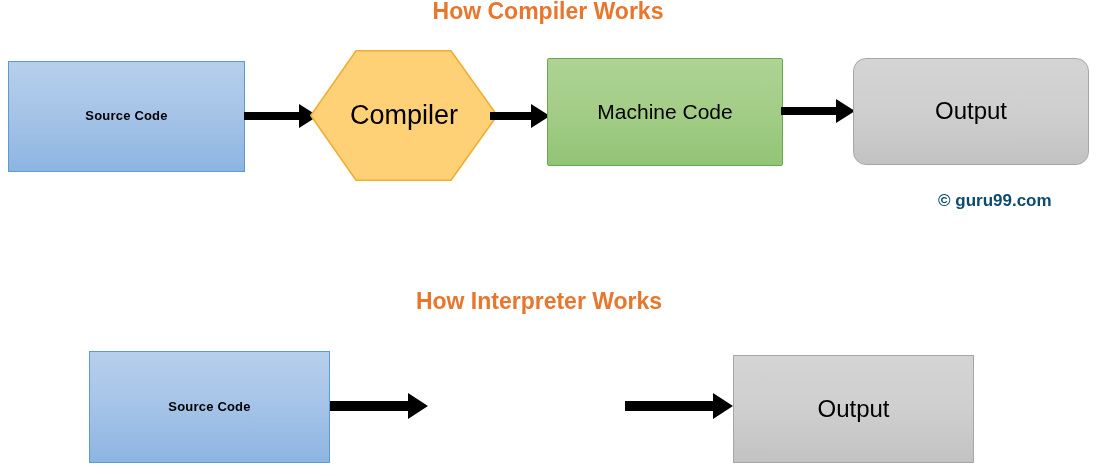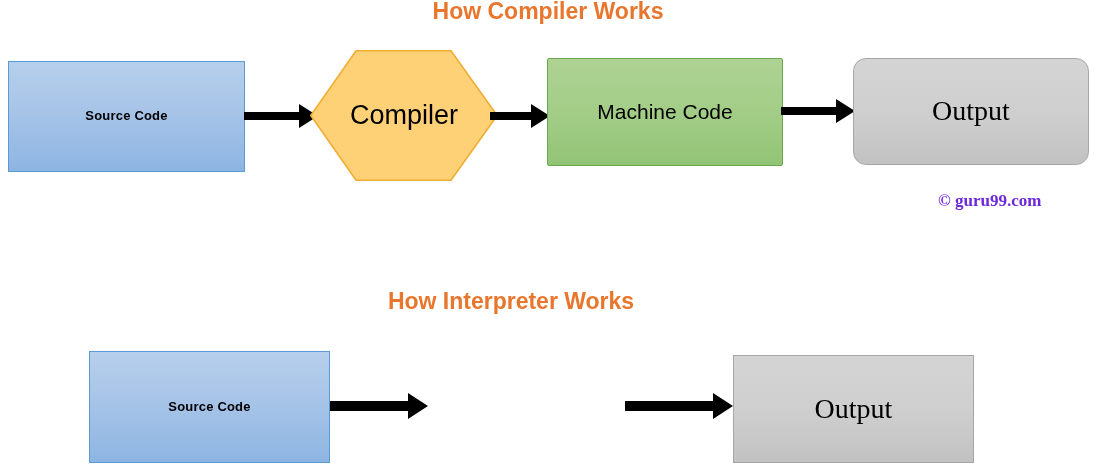--- a/index.html
+++ b/index.html
@@ -29,38 +29,38 @@
     border-radius:2px;
   }
   .box-green .lbl{color:#000000;font-size:21px;}
 
   
   .box-grey{
     background:linear-gradient(180deg,#d4d4d4 0%,#cfcfcf 50%,#c2c2c2 100%);
     border:1px solid #a6a6a6;
   }
   .box-grey-round{border-radius:13px;}
-  .box-grey .lbl{color:#000000;font-size:28px;font-family:Liberation Serif, serif;}
+  .box-grey .lbl{color:#000000;font-size:24px;}
 
   
   .hex{position:absolute;}
   .hex svg{position:absolute;left:0;top:0;}
   .hex .lbl{position:absolute;left:0;top:0;width:100%;height:100%;
             display:flex;align-items:center;justify-content:center;
             color:#000000;font-size:27px;}
 
   
   .arrow{position:absolute;}
   .arrow svg{display:block;}
 
   
   .title{position:absolute;color:#e8762c;font-weight:bold;text-align:center;white-space:nowrap;}
 
   
-  .watermark{position:absolute;color:#6d28d9;font-family:Liberation Serif, serif;
+  .watermark{position:absolute;color:#0c4a6e;font-family:Liberation Sans, sans-serif;
              font-weight:bold;font-size:17px;white-space:nowrap;}
 </style>
 </head>
 <body>
 
 <div id="stage">
 
   <div class="title" style="left:333px;top:-2px;width:430px;font-size:23px;">How Compiler Works</div>
 
   <div class="node box-blue" style="left:8px;top:61px;width:237px;height:111px;">
@@ -95,21 +95,21 @@
       <path d="M0 11 H55 V3 L74 15 L55 27 V19 H0 Z" fill="#000000"></path>
     </svg>
   </div>
 
   <div class="node box-grey box-grey-round" style="left:853px;top:58px;width:236px;height:107px;">
     <span class="lbl">Output</span>
   </div>
 
   <div class="watermark" style="left:938px;top:191px;">© guru99.com</div>
 
-  <div class="title" style="left:296px;top:288px;width:430px;font-size:23px;">How Interpreter Works</div>
+  <div class="title" style="left:324px;top:288px;width:430px;font-size:23px;">How Interpreter Works</div>
 
   <div class="node box-blue" style="left:89px;top:351px;width:241px;height:112px;">
     <span class="lbl">Source Code</span>
   </div>
 
   <div class="arrow" style="left:330px;top:391px;width:100px;height:30px;">
     <svg width="100" height="30" viewBox="0 0 100 30">
       <path d="M0 10 H78 V2 L98 15 L78 28 V20 H0 Z" fill="#000000"></path>
     </svg>
   </div>

